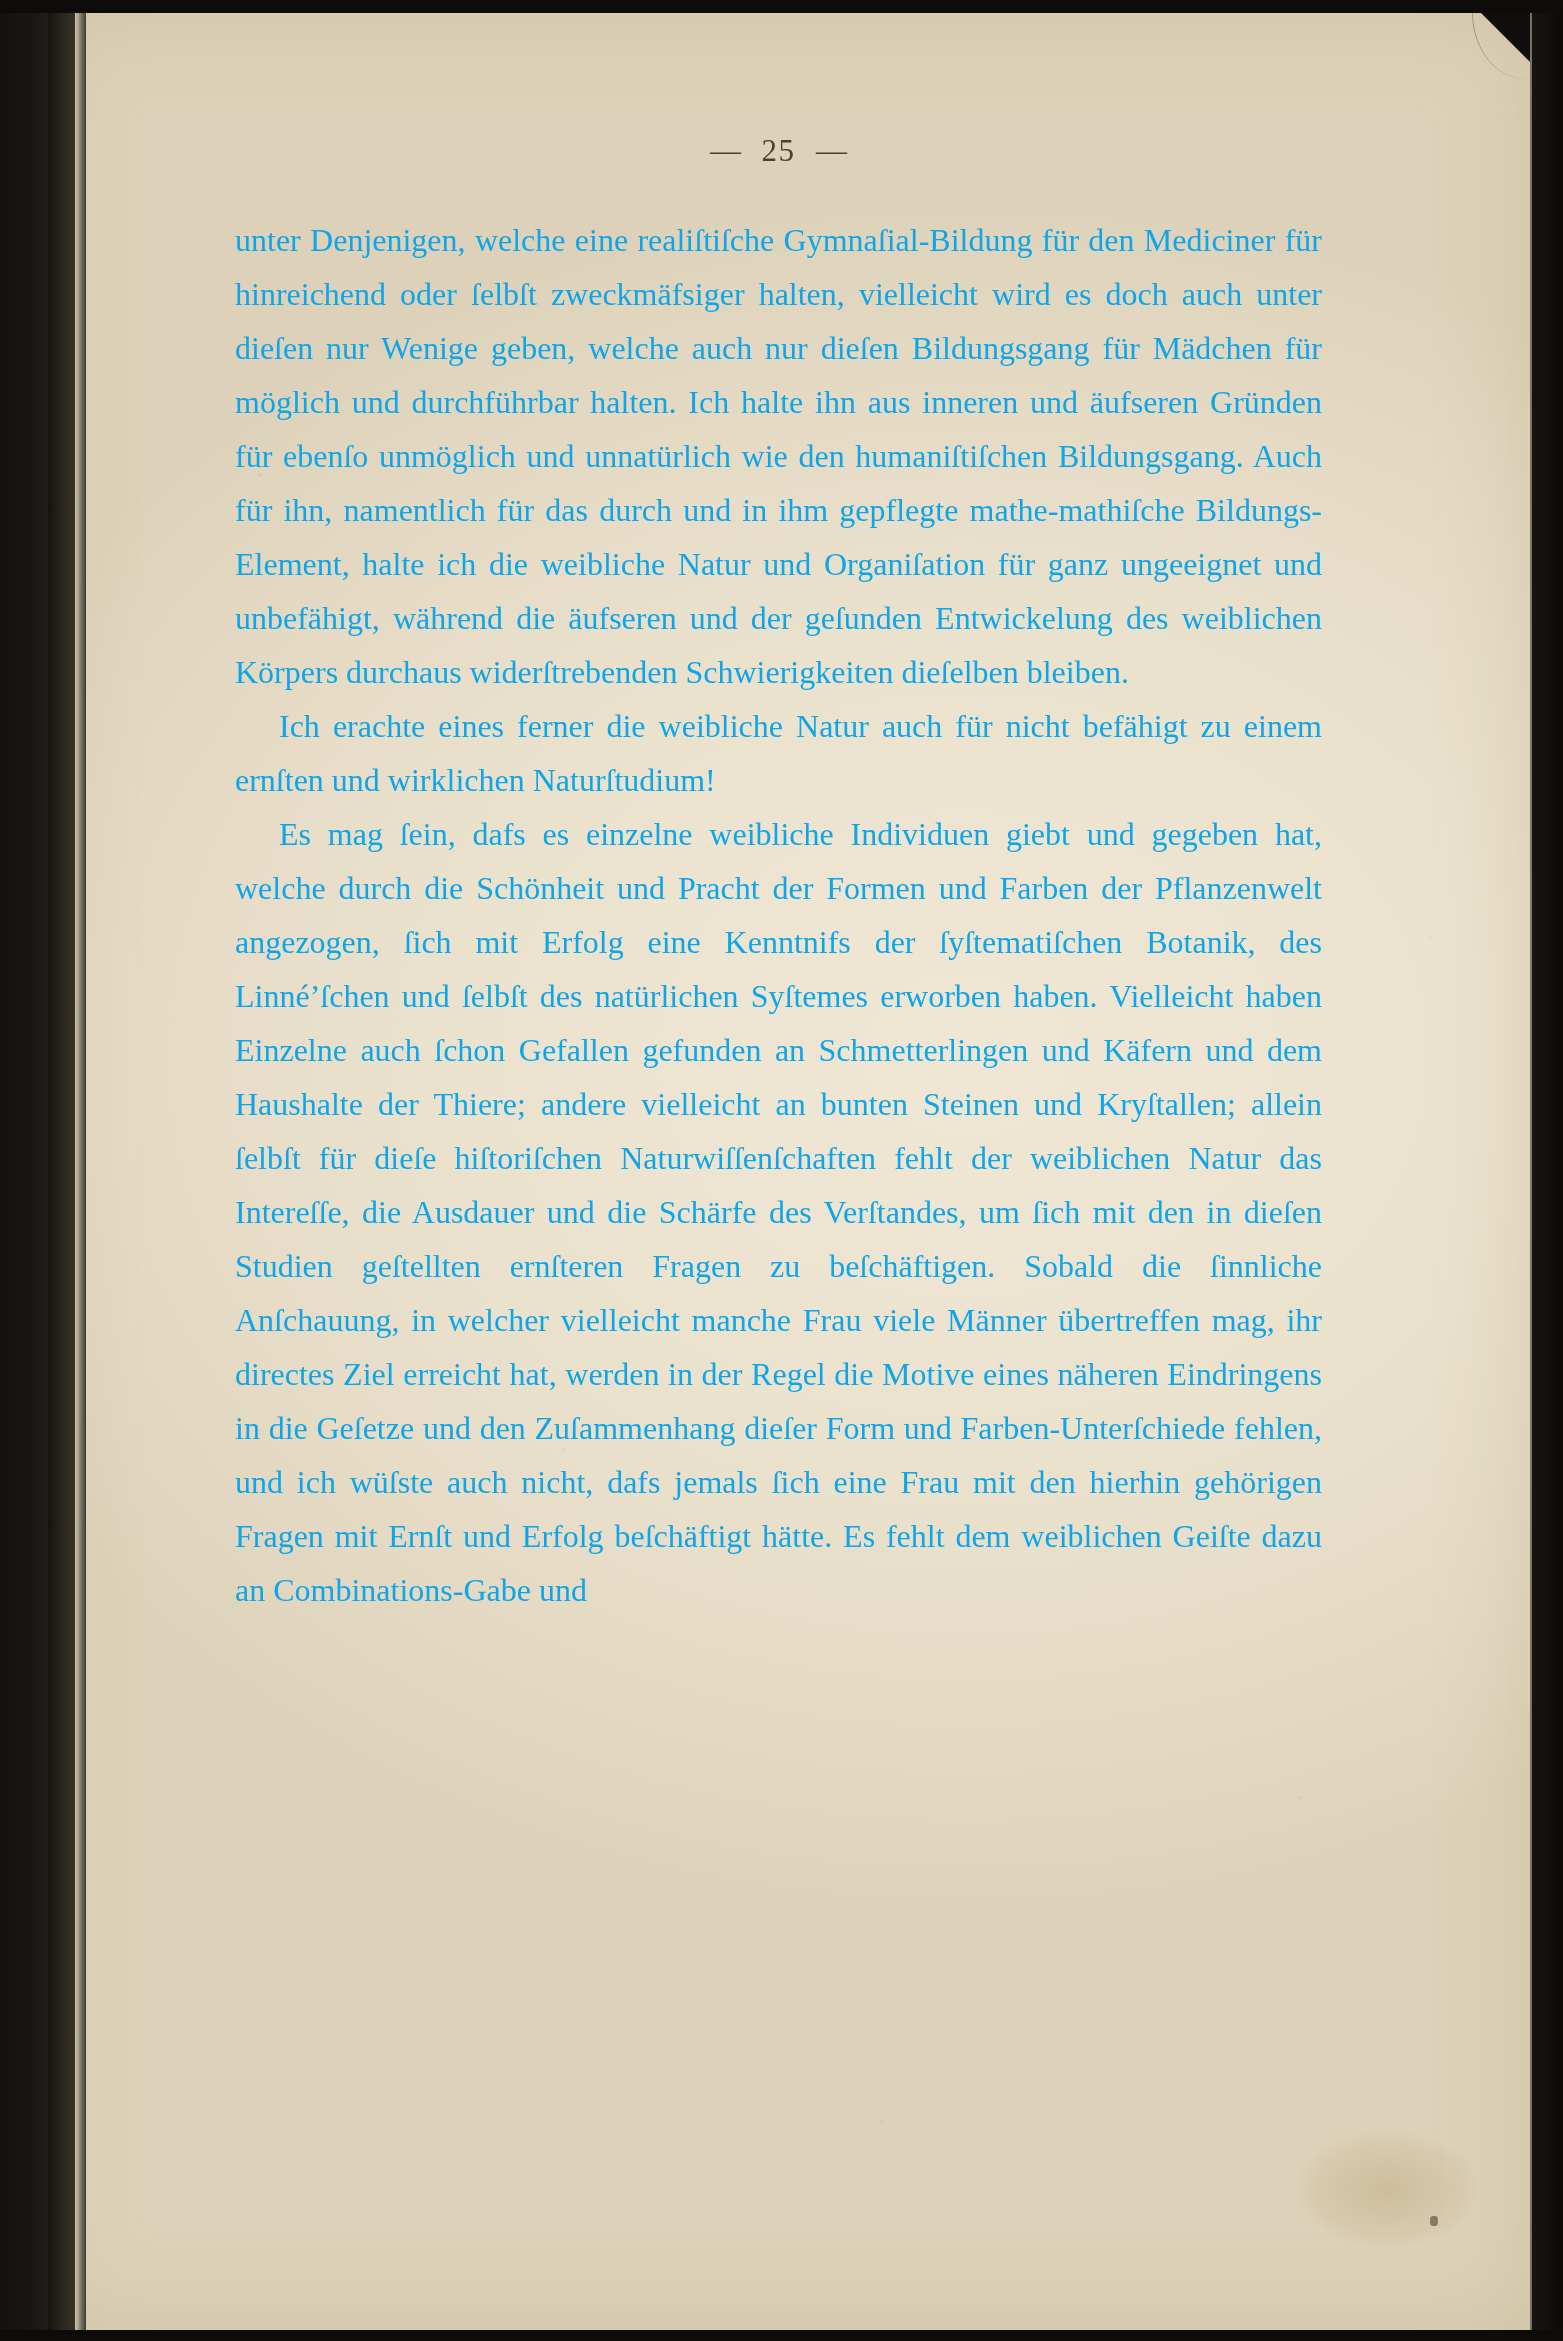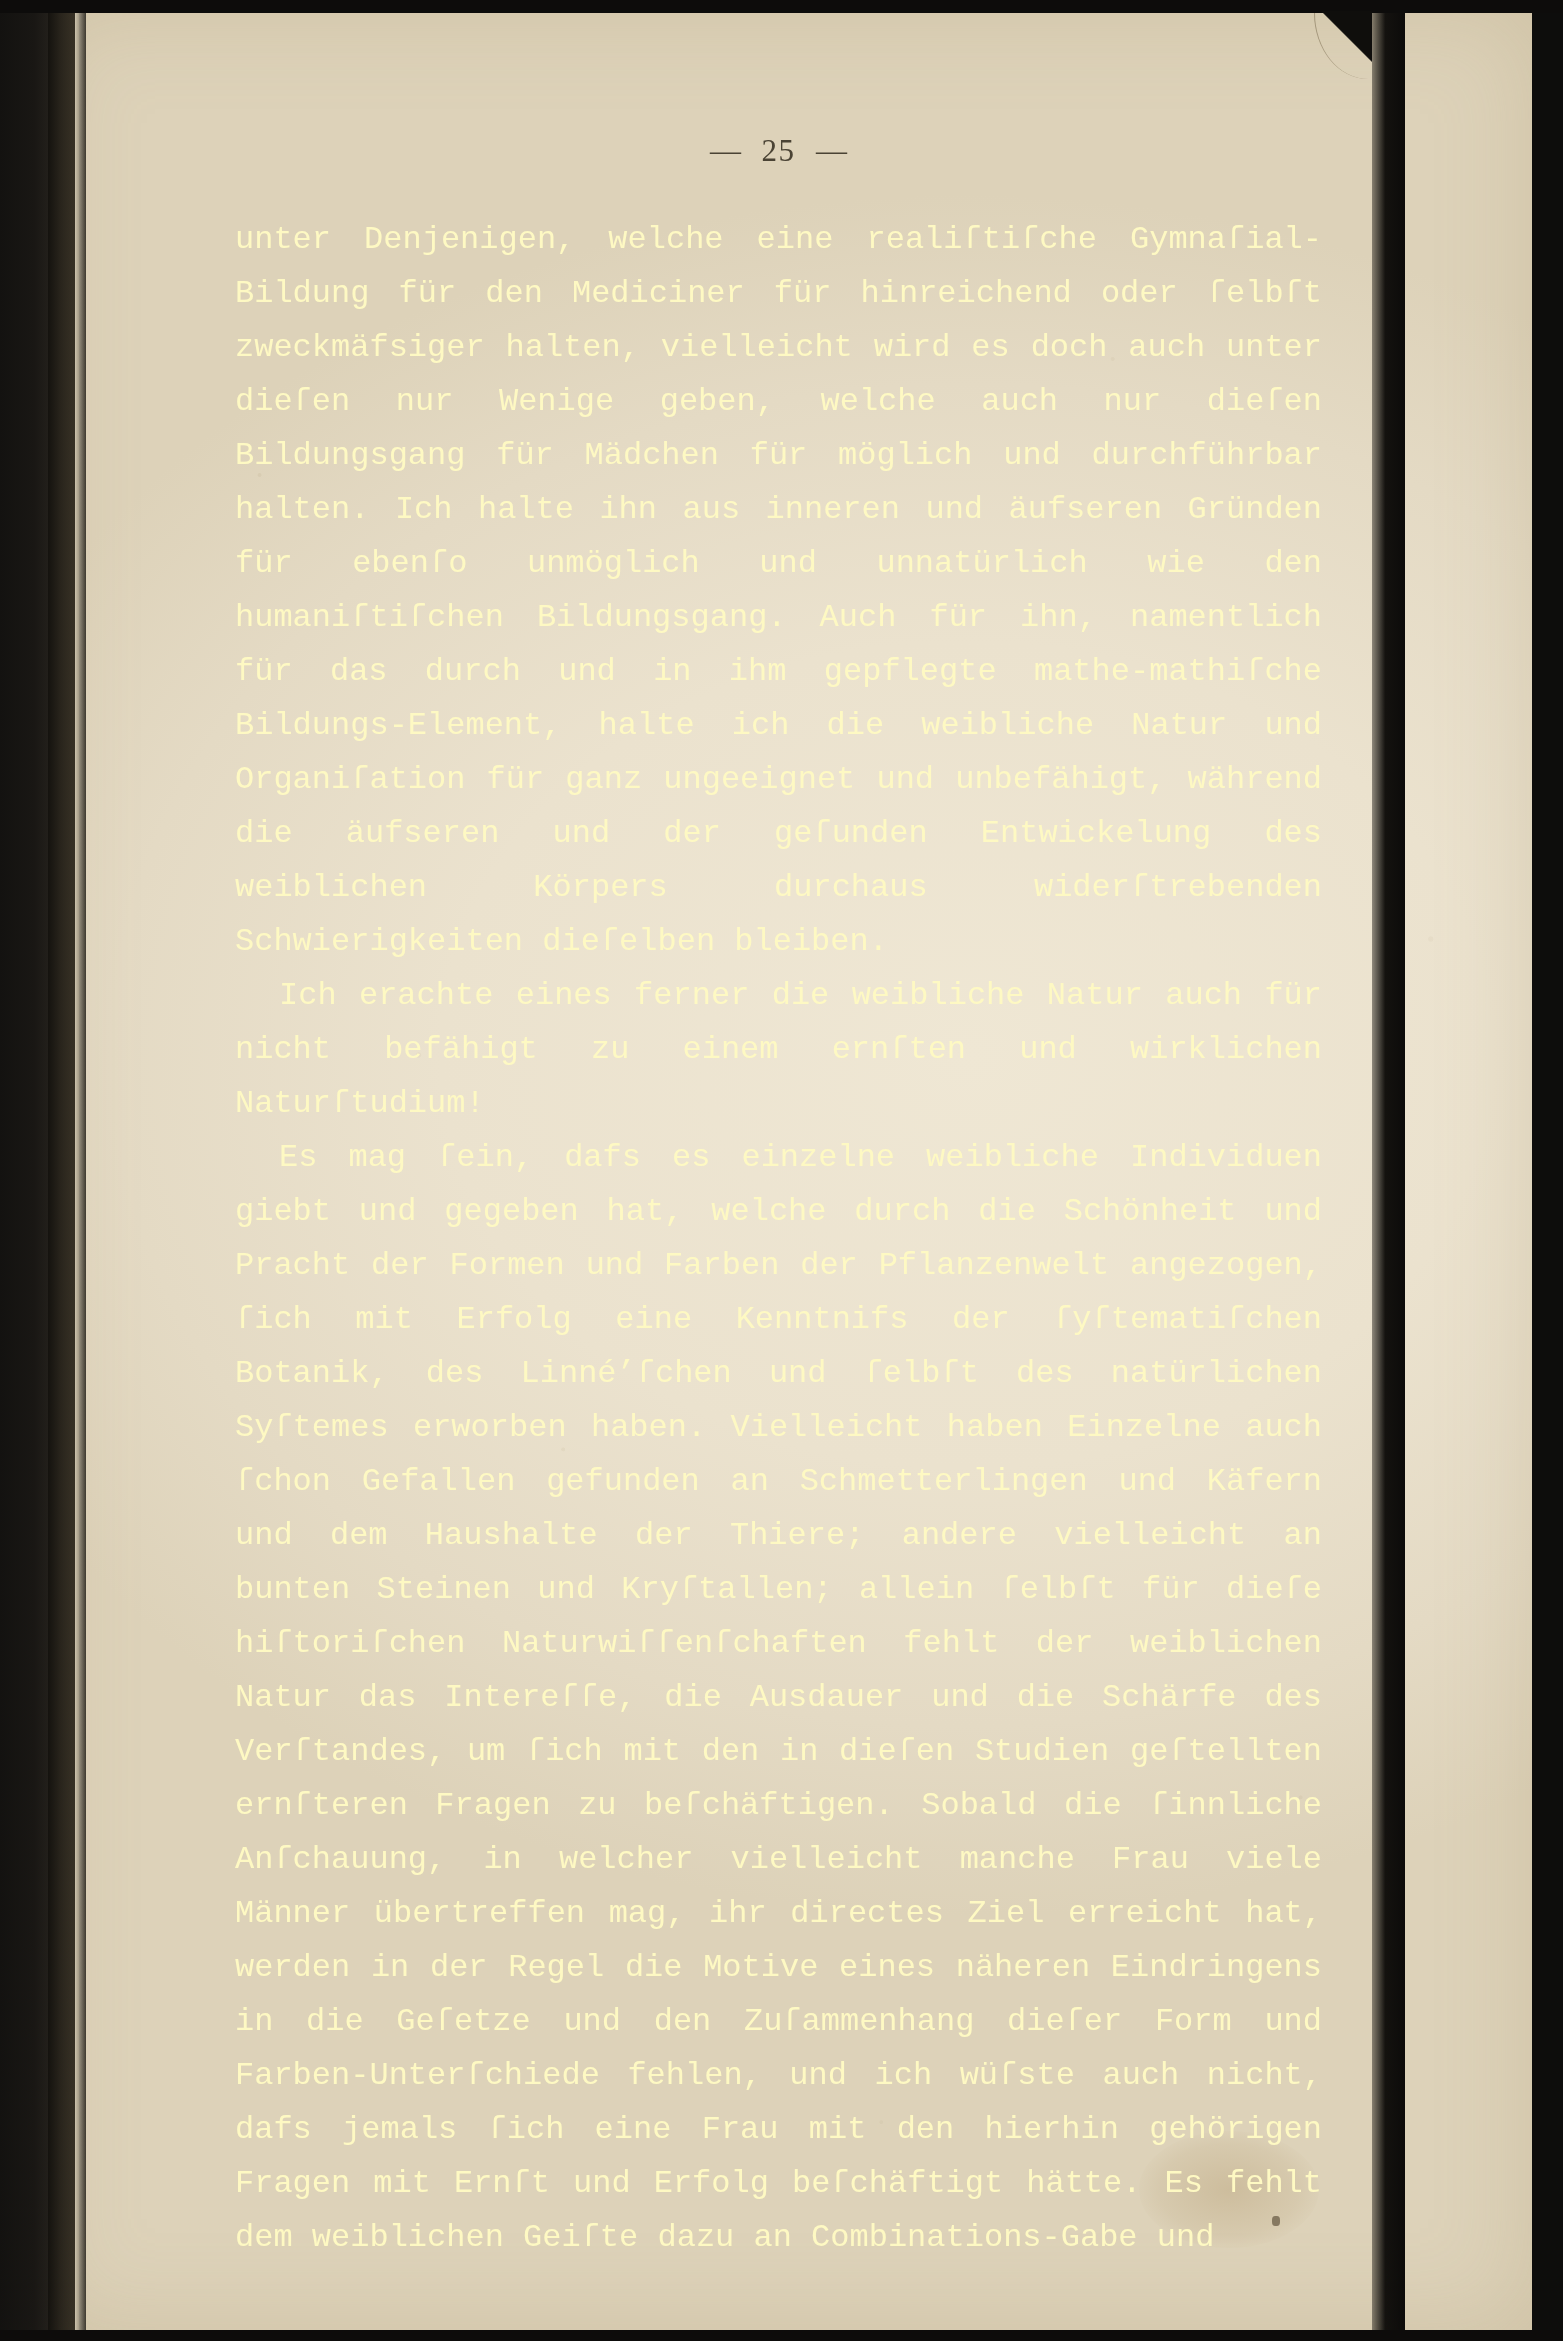--- a/index.html
+++ b/index.html
@@ -10,21 +10,21 @@
   body {
     width: 1563px;
     height: 2342px;
     overflow: hidden;
     font-family: "Liberation Serif", serif;
   }
 
   
   #scan {
     position: relative;
-    width: 1405px;
+    width: 1563px;
     height: 2342px;
     background: #100f0d;
   }
 
   
   #page-sheet {
     position: absolute;
     left: 43px;
     top: 11px;
     width: 1489px;
@@ -153,26 +153,26 @@
     text-align: center;
     font-size: 31px;
     letter-spacing: 1.6px;
     color: #4a4334;
     margin-bottom: 44px;
     font-family: "Liberation Serif", serif;
   }
   #folio .dash { letter-spacing: 0; padding: 0 20.3px; color: #4a4334; }
 
   .para {
-    color: #fef9c3;
+    color: #0ea5e9;
     font-size: 32px;
     line-height: 54px;
     text-align: justify;
     text-justify: inter-word;
-    font-family: Liberation Mono, monospace;
+    font-family: Liberation Serif, serif;
     margin: 0;
   }
   .para + .para { margin-top: 0; }
   .indent { text-indent: 44px; }
 
   
   #text-column {
     filter: blur(0.2px);
     -webkit-font-smoothing: antialiased;
   }

